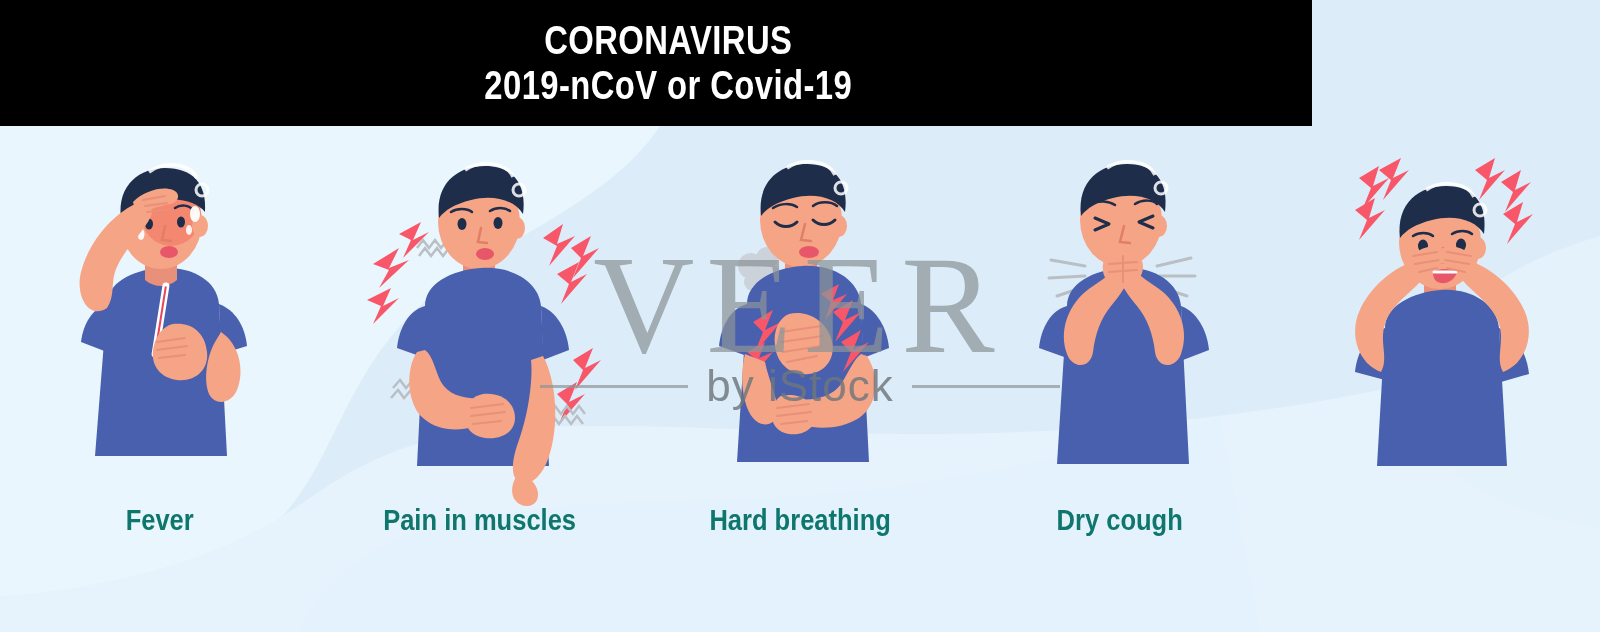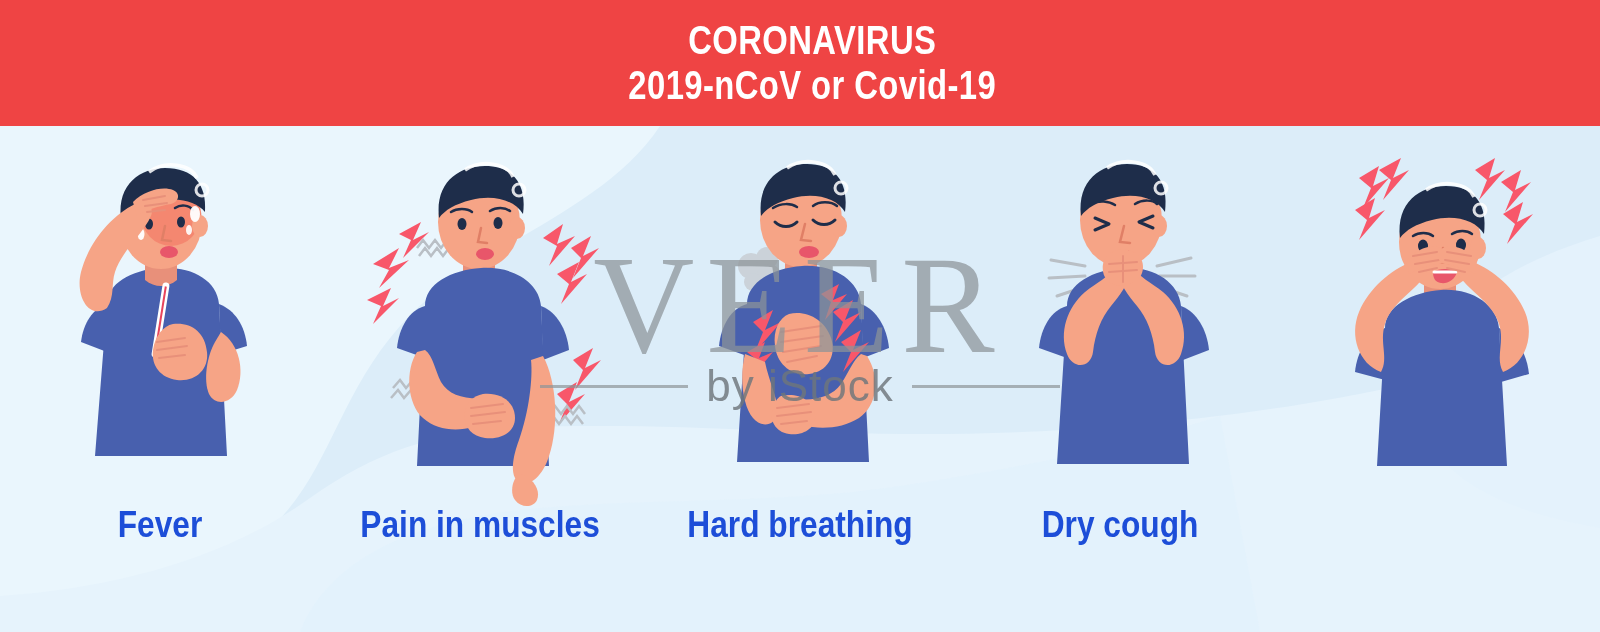--- a/index.html
+++ b/index.html
@@ -5,22 +5,22 @@
   * { box-sizing: border-box; margin: 0; padding: 0; }
   html, body {
     width: 1600px; height: 632px; overflow: hidden;
     font-family: "Liberation Sans", sans-serif;
     background: #dcedf9;
   }
   #stage { position: relative; width: 1600px; height: 632px; overflow: hidden; }
 
   
   #header {
-    position: absolute; left: 0; top: 0; width: 1600px; height: 126px;
-    background: #ef4444; display: flex; flex-direction: column;
+    position: absolute; left: 0; top: 0; width: 1312px; height: 126px;
+    background: #000000; display: flex; flex-direction: column;
     align-items: center; justify-content: center; z-index: 40; padding-left: 24px;
   }
   #header .line {
     color: #ffffff; font-weight: 700; letter-spacing: .5px;
     font-family: "Liberation Sans Narrow","Liberation Sans", sans-serif;
     transform: scaleX(.82); transform-origin: center; white-space: nowrap;
   }
   #header .l1 { font-size: 40px; line-height: 44px; }
   #header .l2 { font-size: 40px; line-height: 46px; }
 
@@ -36,21 +36,21 @@
     position: absolute; left: 0; top: 126px; width: 1600px; height: 506px;
     display: flex; z-index: 10;
   }
   .fig-cell {
     flex: 1 1 0; position: relative; height: 100%;
     display: flex; flex-direction: column; align-items: center;
   }
   .fig-art { position: absolute; left: 50%; transform: translateX(-50%); top: 30px; }
   .fig-label {
     position: absolute; top: 378px; width: 100%; text-align: center;
-    color: #1d4ed8; font-weight: 700; font-size: 36px;
+    color: #0f766e; font-weight: 700; font-size: 29px;
     font-family: "Liberation Sans Narrow","Liberation Sans", sans-serif;
     letter-spacing: 0px; white-space: nowrap;
   }
   .fig-label span { display: inline-block; transform: scaleX(.88); }
 
   
   #watermark {
     position: absolute; left: 0; top: 139px; width: 1600px; height: 506px;
     z-index: 30; pointer-events: none;
   }

